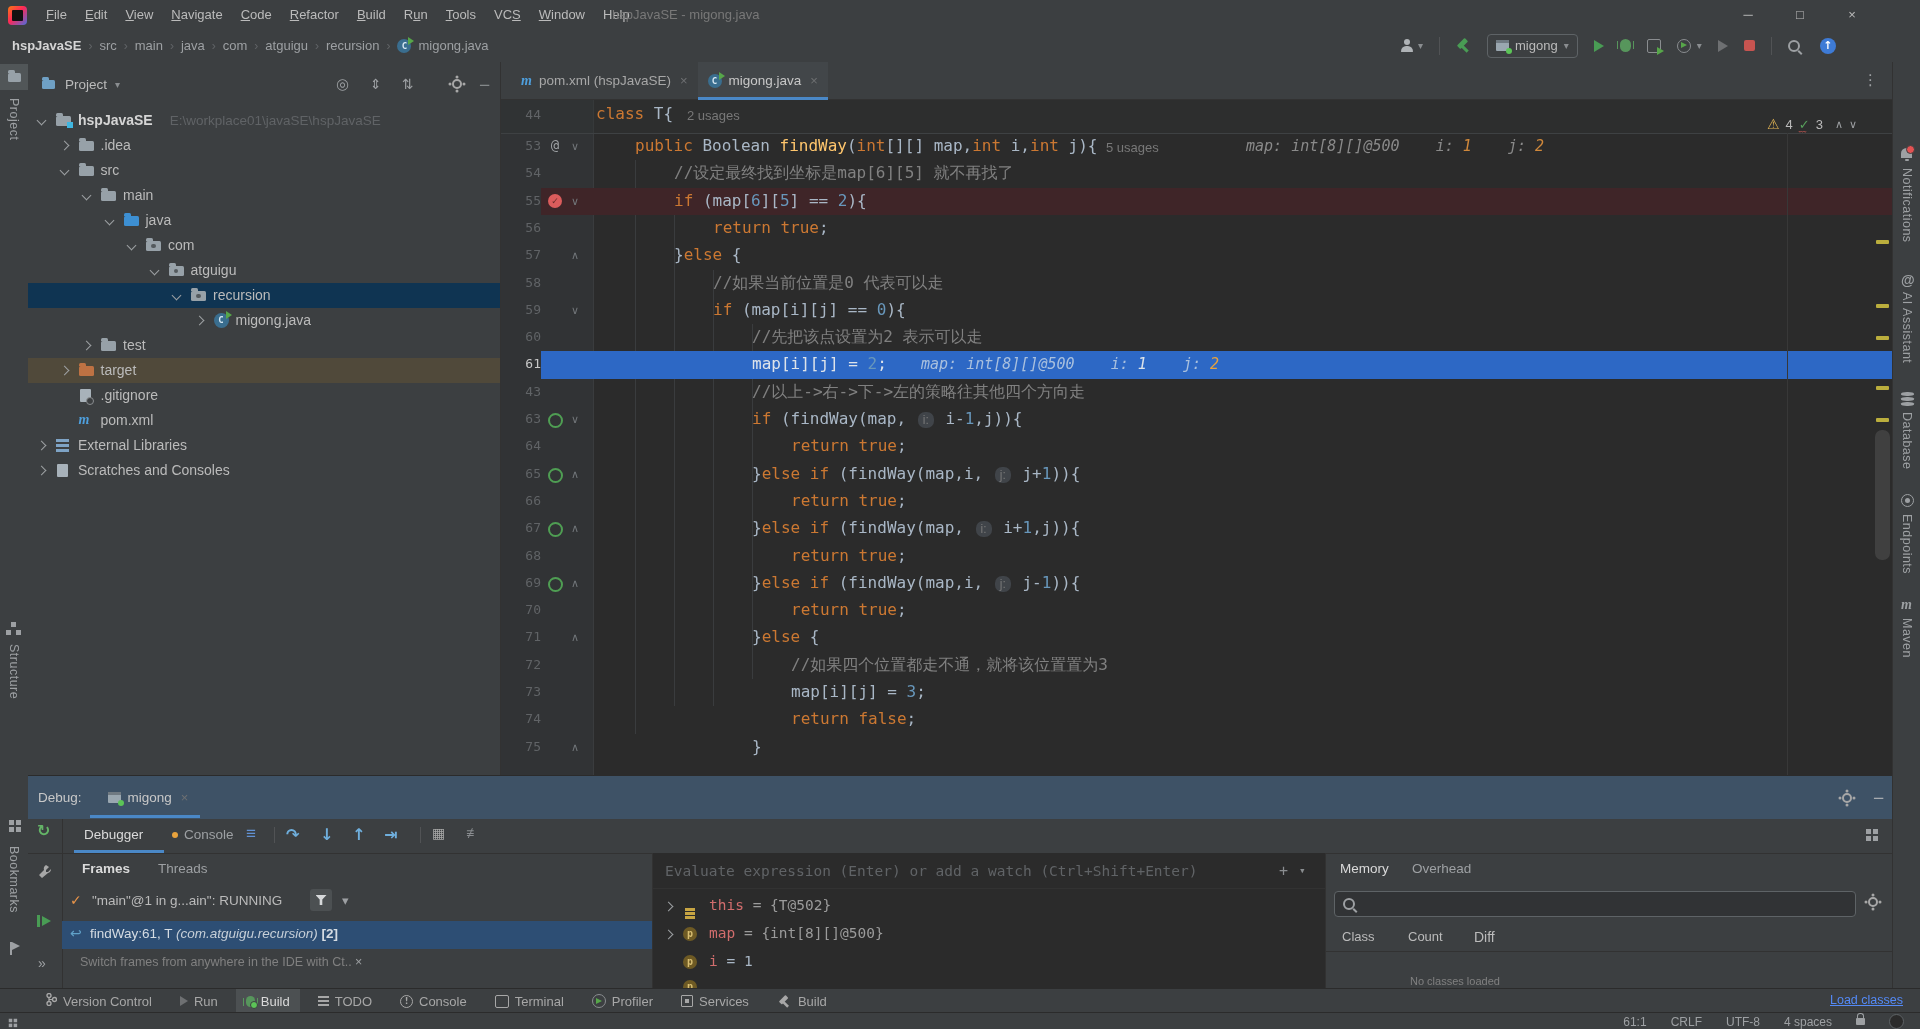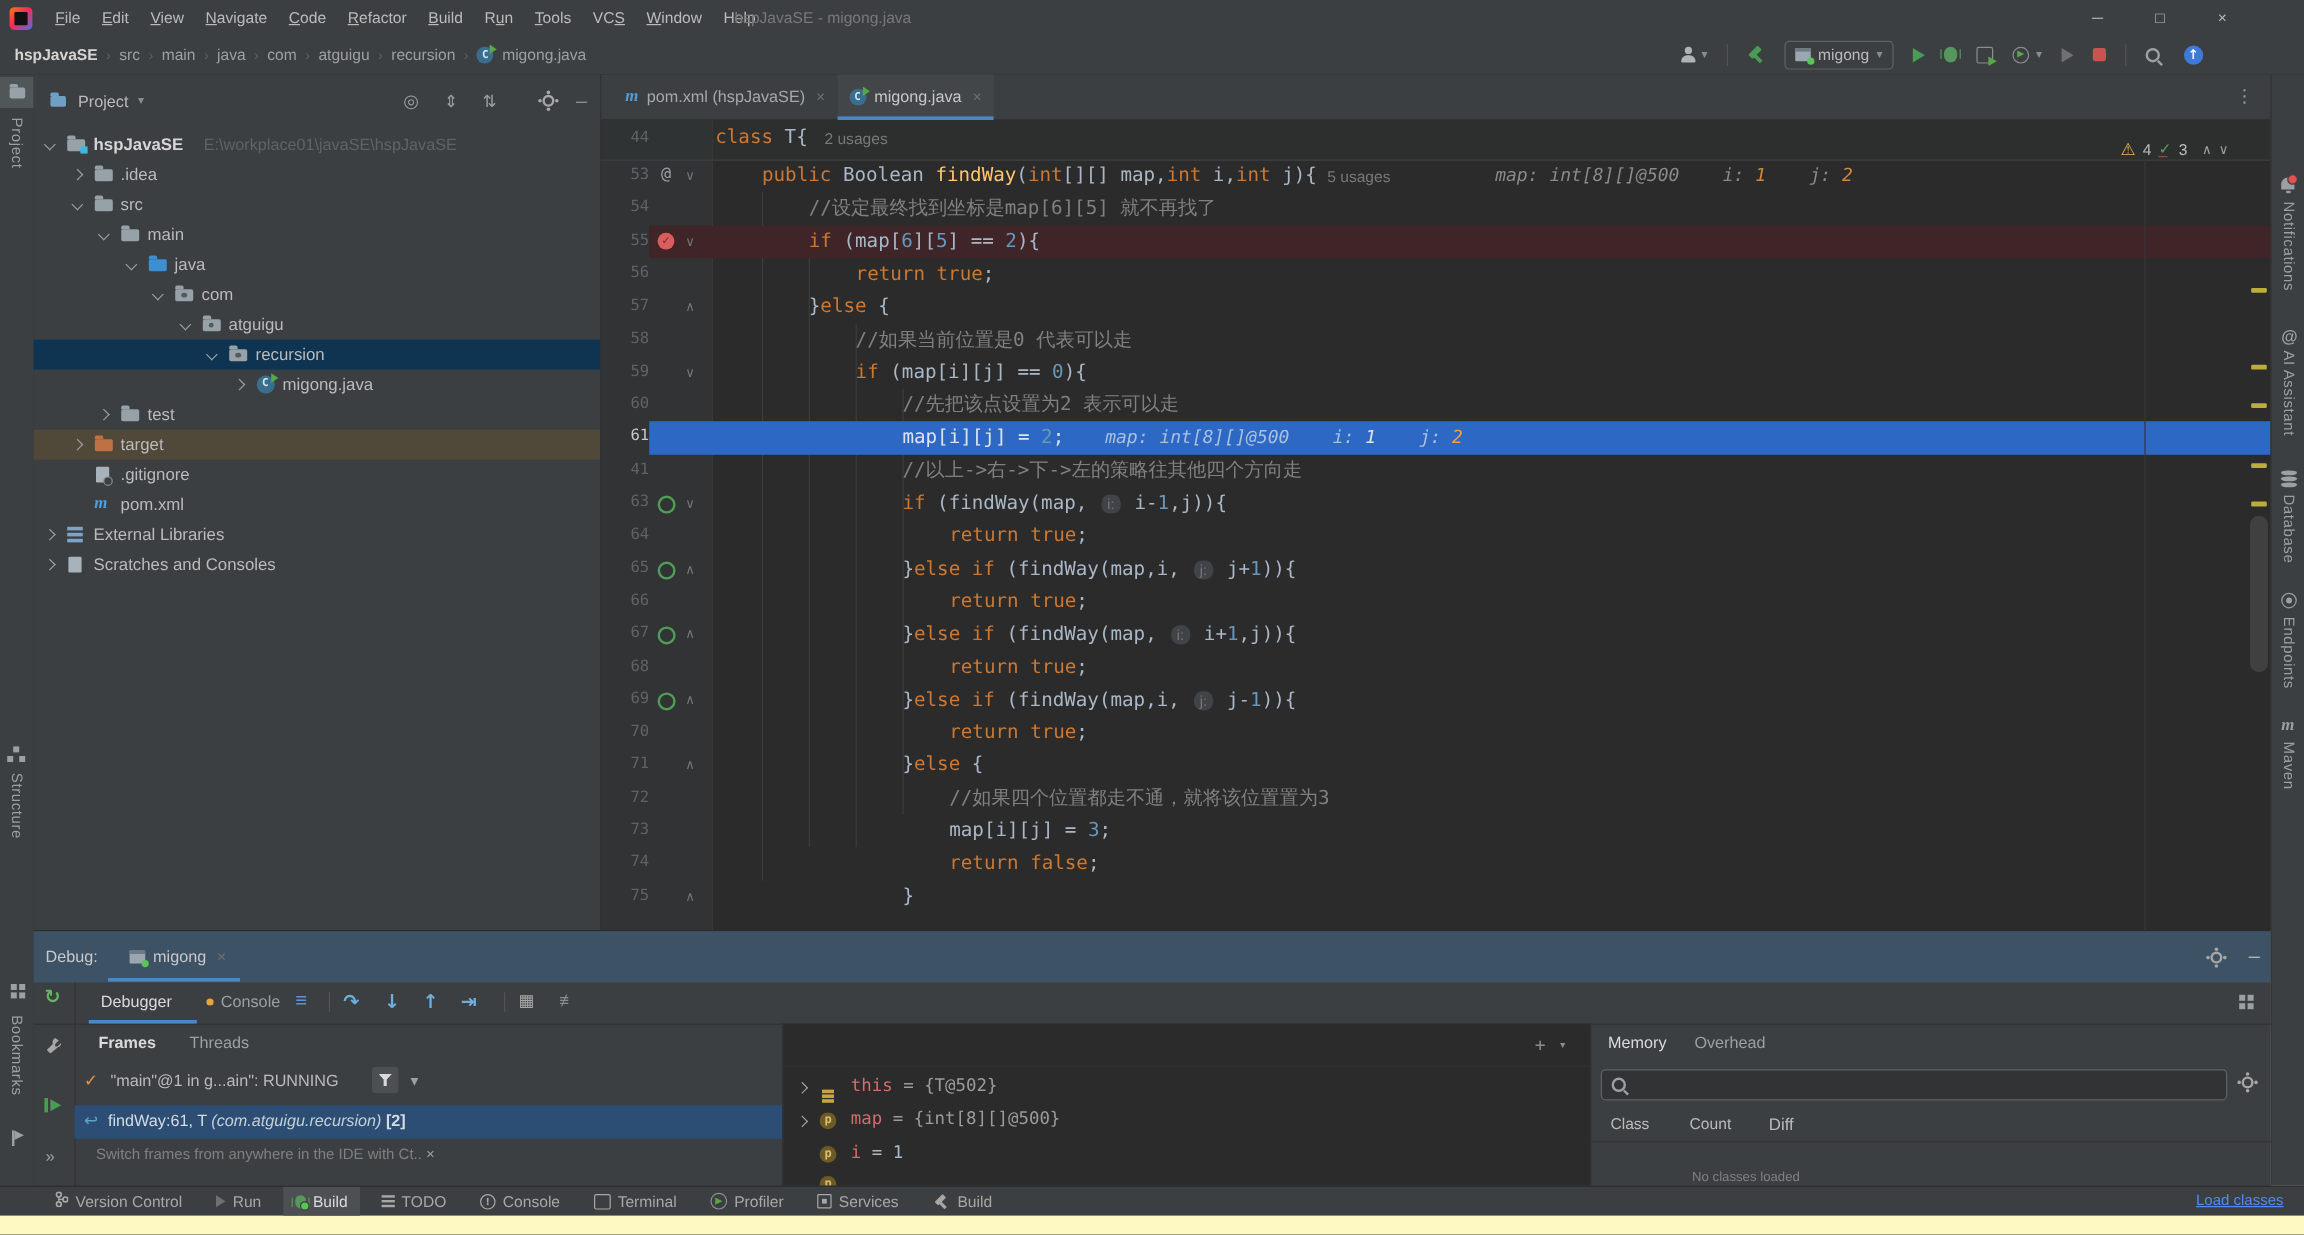--- a/index.html
+++ b/index.html
@@ -404,21 +404,21 @@
           <span class="lnum" style="top: 5px; color: rgb(96, 99, 102);">60</span>
           <span class="codetxt" style="left: 251px; top: 3px;"><span class="c">//先把该点设置为2 表示可以走</span></span>
         </div>
         <div class="cl exec-row" style="top: 289.4px; height: 27.3px;">
           <div class="hlbg exec"></div>
           <span class="lnum" style="top: 5px; color: rgb(200, 200, 200);">61</span>
           <span class="codetxt" style="left: 251px; top: 3px;"><span class="p">map[i][j] = </span><span class="n">2</span><span class="p">;</span></span>
           <span class="dhint" style="left: 420px; top: 4px;"><span class="hb">map: int[8][]@500</span><span class="hb">    </span><span class="hb">i: </span><span class="hv">1</span><span class="hb">    </span><span class="hb">j: </span><span class="ho2">2</span></span>
         </div>
         <div class="cl" style="top: 316.7px; height: 27.3px;">
-          <span class="lnum" style="top: 5px; color: rgb(96, 99, 102);">41</span>
+          <span class="lnum" style="top: 5px; color: rgb(96, 99, 102);">43</span>
           <span class="codetxt" style="left: 251px; top: 3px;"><span class="c">//以上-&gt;右-&gt;下-&gt;左的策略往其他四个方向走</span></span>
         </div>
         <div class="cl" style="top: 344px; height: 27.3px;">
           <span class="lnum" style="top: 5px; color: rgb(96, 99, 102);">63</span>
           <span class="gico" style="top: 7px;">
             <span class="rec-ic"></span>
           </span>
           <span class="fold" style="top: 7px;">∨</span>
           <span class="codetxt" style="left: 251px; top: 3px;"><span class="k">if</span><span class="p"> (findWay(map, </span><span class="ch">i:</span><span class="p"> i-</span><span class="n">1</span><span class="p">,j)){</span></span>
         </div>
@@ -568,20 +568,21 @@
           <span style="position: absolute; left: 280px; top: 6px; color: rgb(157, 160, 163);">▾</span>
         </div>
         <div class="selframe" style="position: absolute; left: 0px; top: 68px; width: 100%; height: 28px;">
           <span style="position: absolute; left: 8px; top: 4px; color: rgb(97, 162, 201); font-size: 14px;">↩</span>
           <span style="position: absolute; left: 28px; top: 5px; font-size: 13.5px; color: rgb(213, 220, 227);"><span>findWay:61, T </span><span style="font-style: italic; color: rgb(198, 207, 216);">(com.atguigu.recursion)</span><span style="font-weight: bold;"> [2]</span></span>
         </div>
         <div style="position: absolute; left: 18px; top: 102px; font-size: 12.5px; color: rgb(128, 128, 128);"><span>Switch frames from anywhere in the IDE with Ct..</span><span style="color: rgb(157, 160, 163);"> ×</span></div>
       </div>
     <div id="varspane">
         <div class="evalrow">
+          <span style="margin-left: 12px;">Evaluate expression (Enter) or add a watch (Ctrl+Shift+Enter)</span>
           <span style="position: absolute; left: 626px; color: rgb(138, 141, 144); font-size: 15px;">+</span>
           <span style="position: absolute; left: 646px; color: rgb(138, 141, 144); font-size: 11px;">▾</span>
         </div>
         <div class="varrow" style="top: 39px;">
           <span class="chev closed" style="position: absolute; left: 12px;"></span>
           <span class="this-ic" style="position: absolute; left: 32px; top: 16px;"></span>
           <span style="position: absolute; left: 56px; top: 5px;"><span class="vname">this</span><span class="vval"> = {T@502}</span></span>
         </div>
         <div class="varrow" style="top: 67px;">
           <span class="chev closed" style="position: absolute; left: 12px;"></span>
@@ -647,16 +648,27 @@
       </span>
       <span class="bbtn" style="margin-left: 8px;">
         <span class="sq-ic"></span>
         <span>Services</span>
       </span>
       <span class="bbtn" style="margin-left: 8px;">
         <span class="hammer-ic" style="color: rgb(167, 167, 167); transform: scale(0.85);"></span>
         <span>Build</span>
       </span>
     </div>
+  <div id="statusbar">
+      <span class="grid-ic" style="position: absolute; left: 8px; top: 5px; transform: scale(0.7);"></span>
+      <div style="position: absolute; right: 16px; top: 0px; height: 17px; display: flex; align-items: center; gap: 24px;">
+        <span>61:1</span>
+        <span>CRLF</span>
+        <span>UTF-8</span>
+        <span>4 spaces</span>
+        <span class="lock-ic" style="margin-top: 0px;"></span>
+        <span style="width: 13px; height: 13px; border-radius: 50%; background: rgb(43, 43, 43); border: 1px solid rgb(94, 99, 102);"></span>
+      </div>
+    </div>
 
   <div class="abs dim" style="left:1410px;top:975px;font-size:11px;">No classes loaded</div>
   <a class="abs link" style="left:1830px;top:993px;">Load classes</a>
 </div>
 
 </body></html>

